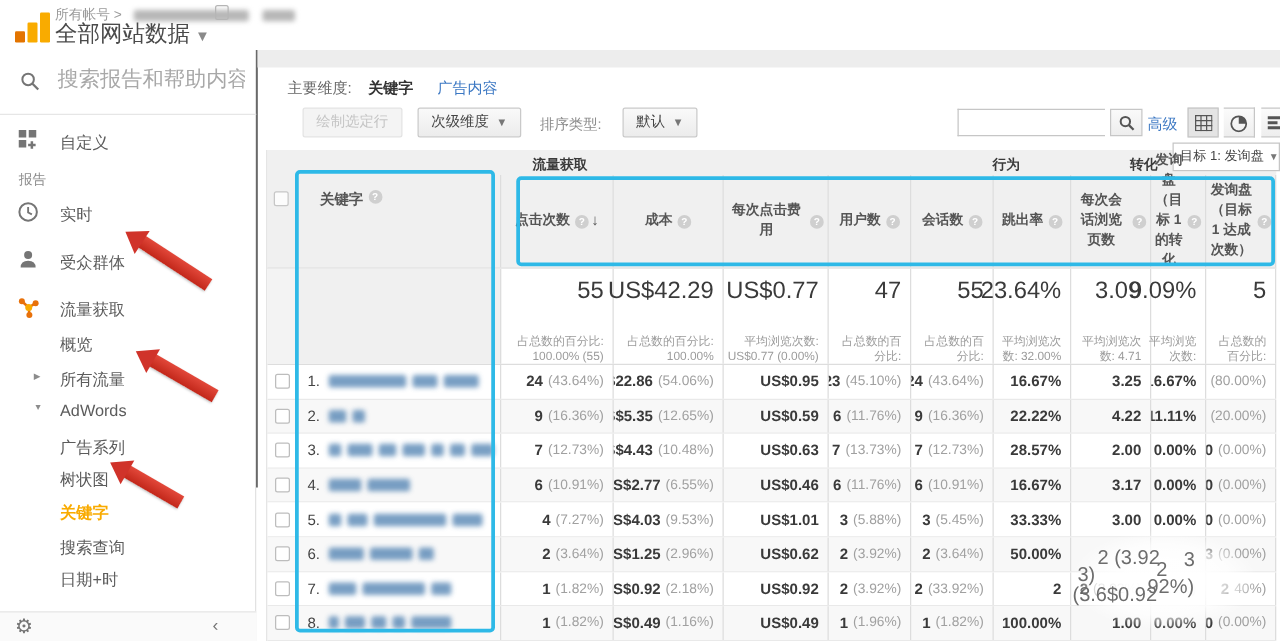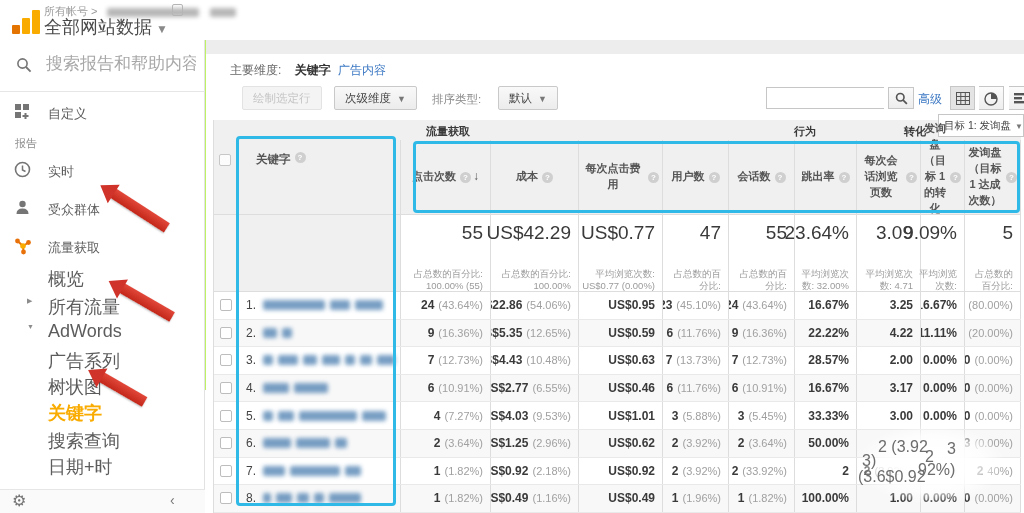--- a/index.html
+++ b/index.html
@@ -1,18 +1,18 @@
 <!DOCTYPE html>
 <html><head>
 <meta charset="utf-8">
 <style>
   * { margin:0; padding:0; box-sizing:border-box; }
   html,body { width:1024px; height:513px; overflow:hidden; background:#fff;
     font-family:"Liberation Sans","DejaVu Sans",sans-serif; }
-  #app { position:relative; width:1024px; height:390px; background:#bef264; }
+  #app { position:relative; width:1024px; height:390px; background:#000000; }
 
   
   .topbar { position:absolute; left:0; top:0; width:1024px; height:40px; background:#fff; z-index:4; }
   .ga-logo { position:absolute; left:12px; top:8px; width:28px; height:26px; }
   .ga-logo i { position:absolute; bottom:0; border-radius:1px; }
   .ga-logo .b1 { left:0;  width:8px; height:9px;  background:#e37400; }
   .ga-logo .b2 { left:10px; width:8px; height:16px; background:#f9ab00; }
   .ga-logo .b3 { left:20px; width:8px; height:24px; background:#f9ab00; }
   .crumb { position:absolute; left:44px; top:4px; font-size:11px; color:#9a9a9a; white-space:nowrap; }
   .crumb .blurchip { display:inline-block; width:92px; height:9px; background:#b7b7b7; filter:blur(2px); border-radius:2px; vertical-align:middle; margin-left:6px; }
@@ -25,37 +25,37 @@
   .sidebar { position:absolute; left:0; top:40px; width:205px; height:473px; background:#fff; border-right:1px solid #e2e2e2; z-index:3; }
   .sb-search { position:absolute; left:0; top:0; width:205px; height:52px; border-bottom:1px solid #e6e6e6; }
   .sb-search svg { position:absolute; left:16px; top:17px; }
   .sb-search input { position:absolute; left:46px; top:14px; width:150px; border:none; outline:none; font-size:17px; color:#555; background:transparent; font-family:inherit; }
   .sb-search input::placeholder { color:#a8a8a8; }
   .sb-item { position:absolute; left:0; width:205px; height:24px; font-size:13px; color:#5c5c5c; cursor:pointer; }
   .sb-item .lbl { position:absolute; left:48px; top:3px; white-space:nowrap; }
   .sb-item .ico { position:absolute; left:14px; top:1px; }
   .sb-item .tri { position:absolute; left:27px; top:5px; font-size:7px; color:#8c8c8c; }
   .sb-label { position:absolute; left:15px; font-size:11px; color:#8c8c8c; }
-  .sb-item.sub .lbl { font-size:18px;text-align:center; }
+  .sb-item.sub .lbl { font-size:13px;text-align:center; }
   .sb-item.active .lbl { color:#f9ab00; font-weight:bold; }
   .sb-bottom { position:absolute; left:0; bottom:0; width:205px; height:24px; border-top:1px solid #e6e6e6; background:#fafafa; }
   .gear { position:absolute; left:12px; top:1px; font-size:16px; color:#757575; cursor:pointer; }
   .collapse { position:absolute; left:170px; top:2px; font-size:14px; color:#757575; cursor:pointer; }
 
   
   .red-arrow { position:absolute; height:11px; background:linear-gradient(#e2483a,#c2271a); z-index:9; box-shadow:0 1px 2px rgba(0,0,0,.25); }
   .red-arrow:before { content:""; position:absolute; left:-15px; top:-5.5px; width:0; height:0;
      border-top:11px solid transparent; border-bottom:11px solid transparent; border-right:16px solid #d0332a; }
 
   
   .main { position:absolute; left:206px; top:40px; width:818px; height:473px; background:#fff; }
   .topstrip { position:absolute; left:0; top:0; width:818px; height:14px; background:#ededed; }
   .dimrow { position:absolute; left:24px; top:22px; font-size:12px; color:#666; }
   .dimrow .sel { color:#333; font-weight:bold; margin-left:10px; }
-  .dimrow .link { color:#3c78c3; margin-left:4px; cursor:pointer; }
+  .dimrow .link { color:#3c78c3; margin-left:16px; cursor:pointer; }
   .btn { display:inline-block; height:24px; line-height:22px; padding:0 10px; font-size:11.5px; color:#444;
      background:linear-gradient(#f9f9f9,#ececec); border:1px solid #c9c9c9; border-radius:2px; cursor:pointer; white-space:nowrap; }
   .btn .caret { font-size:9px; color:#777; margin-left:6px; }
   .btn.disabled { color:#c4c4c4; background:#f4f4f4; border-color:#e3e3e3; cursor:default; }
   .toolrow { position:absolute; left:0; top:46px; width:818px; height:30px; }
   .tool-plot { position:absolute; left:36px; top:0; }
   .tool-secdim { position:absolute; left:128px; top:0; }
   .tool-sortlbl { position:absolute; left:226px; top:6px; font-size:11.5px; color:#8a8a8a; }
   .tool-default { position:absolute; left:292px; top:0; }
   .searchwrap { position:absolute; left:560px; top:1px; height:22px; }

